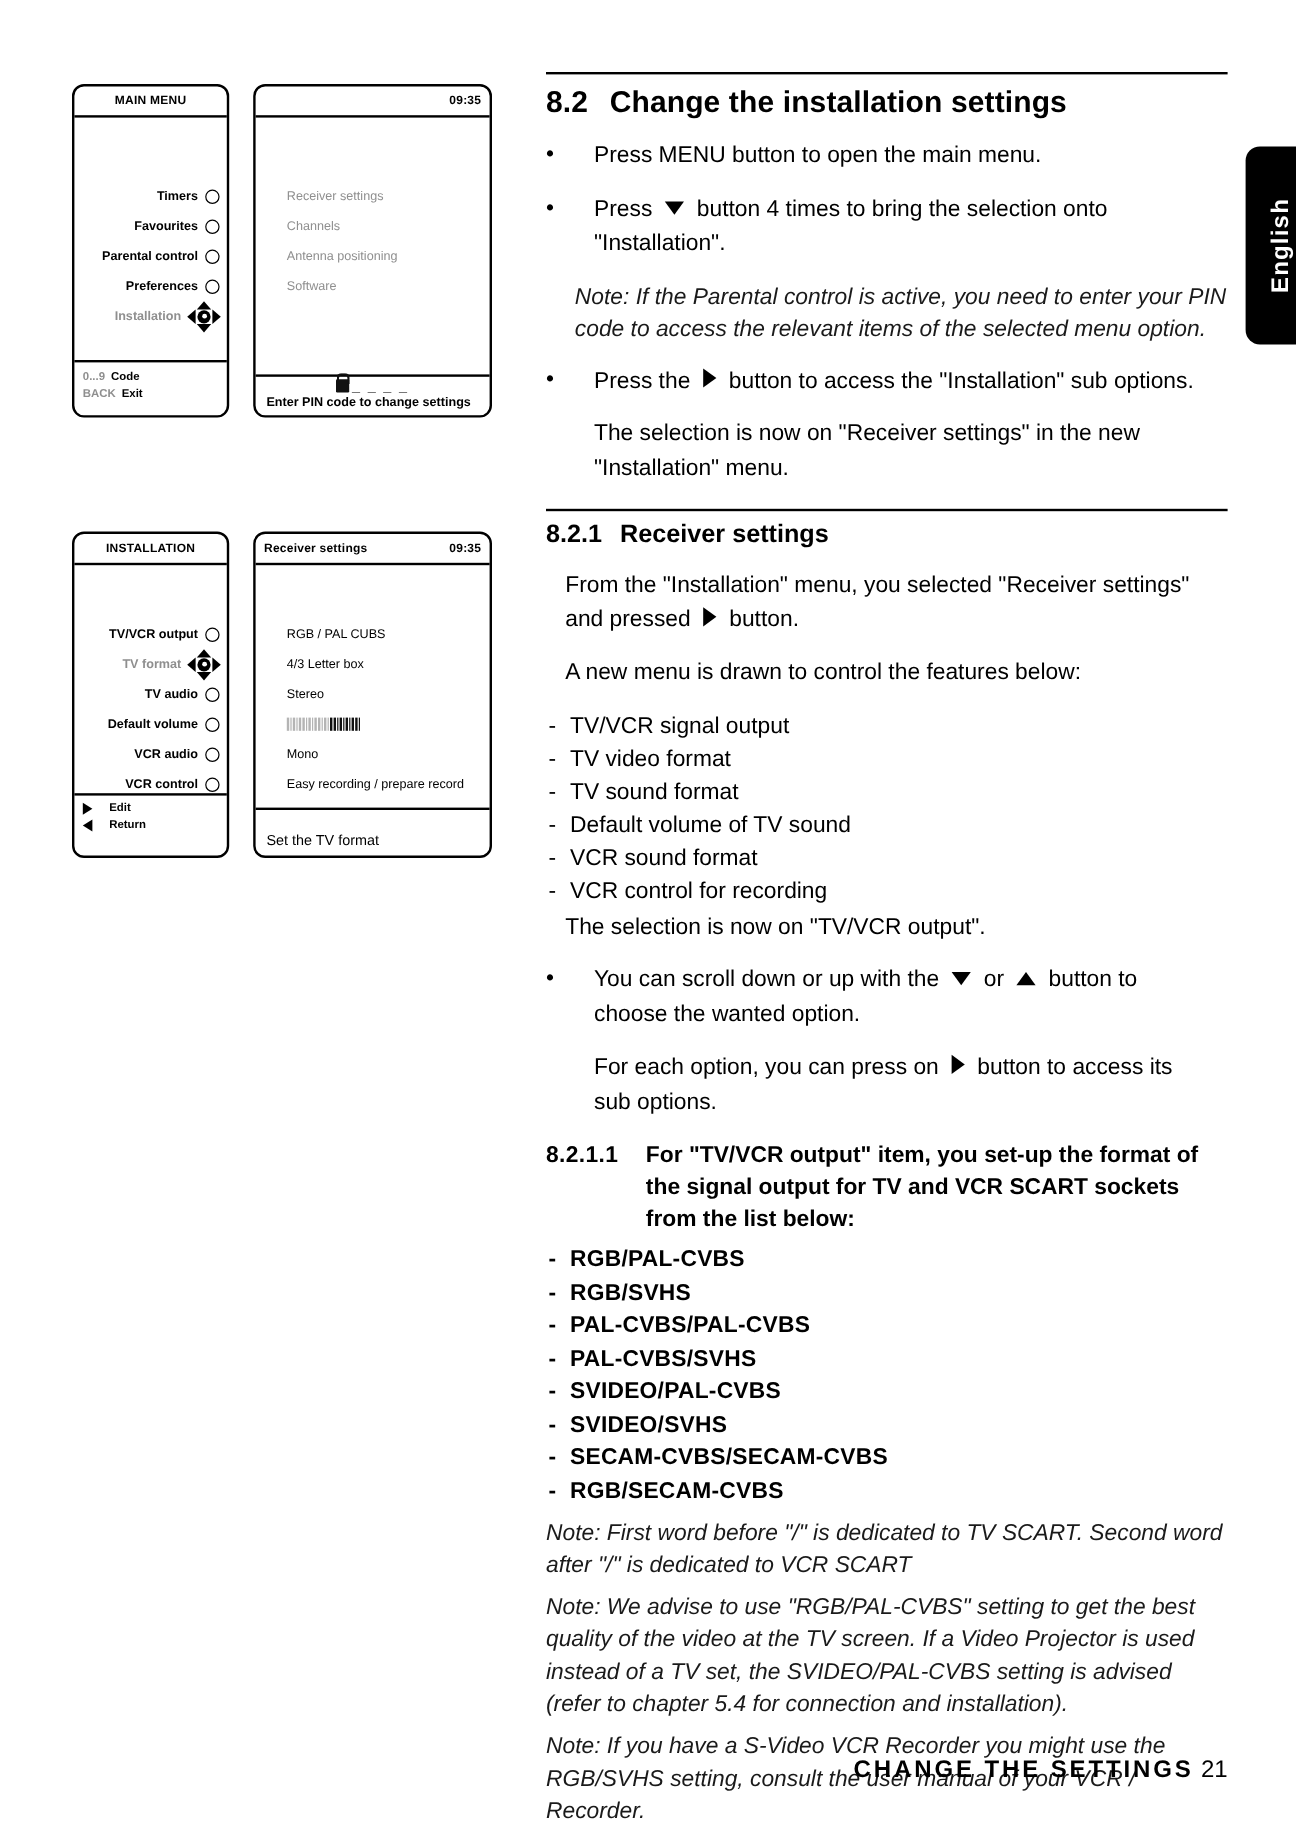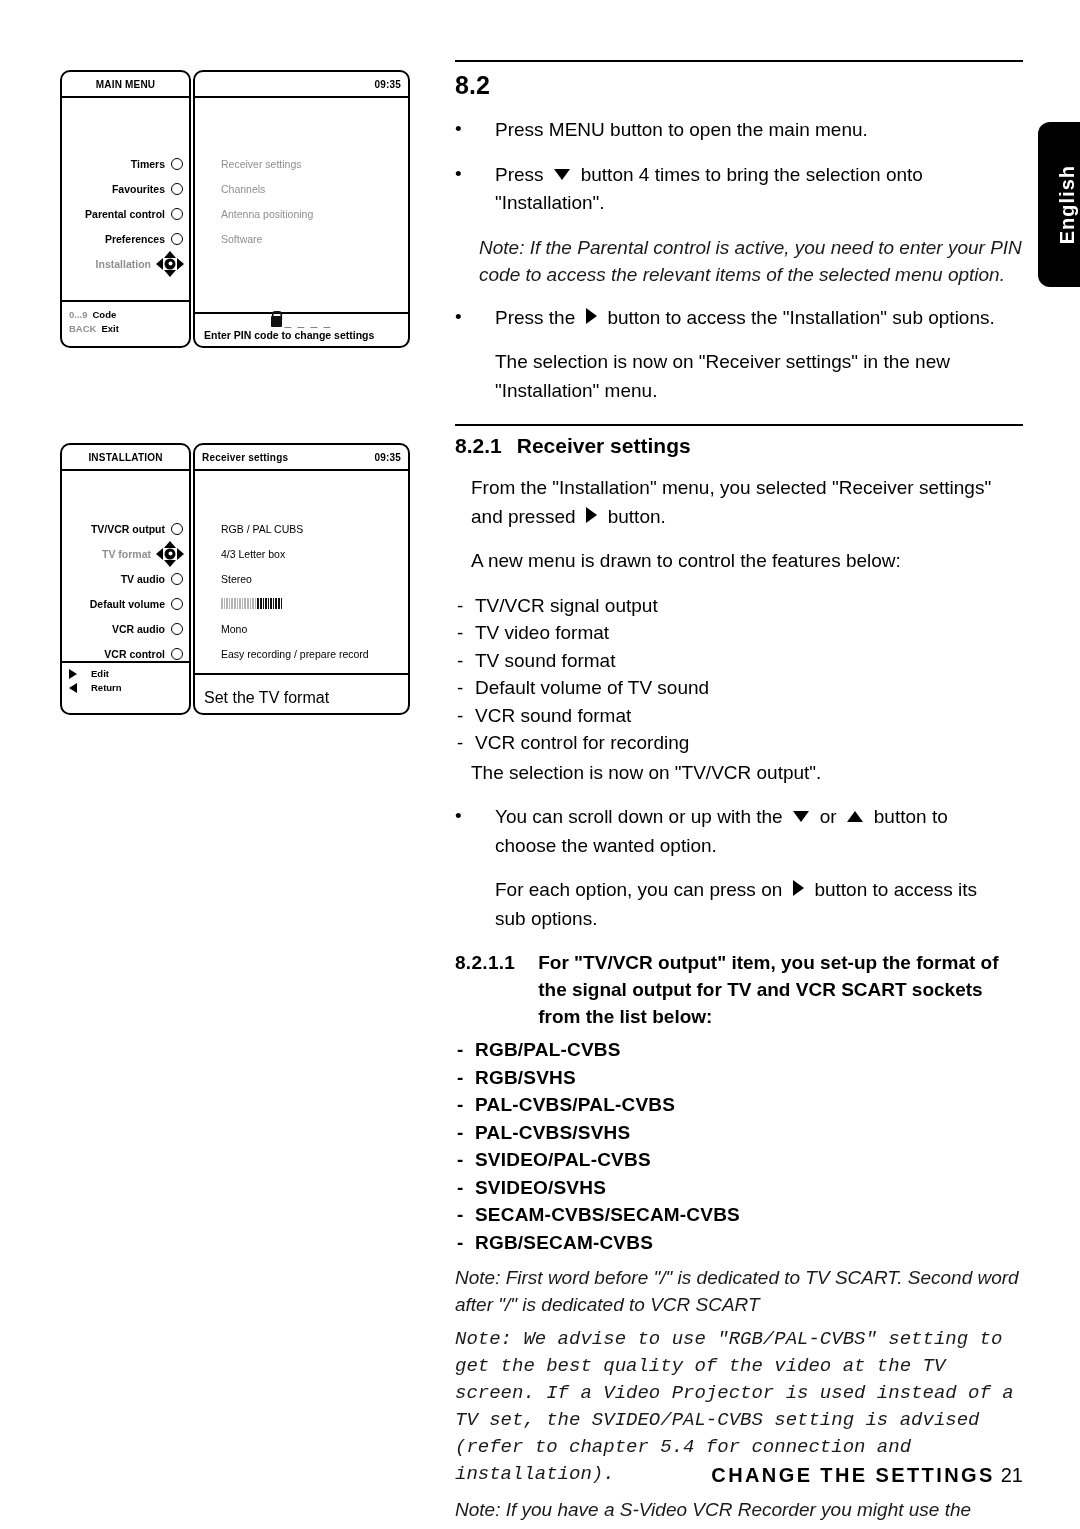--- a/index.html
+++ b/index.html
@@ -12,21 +12,21 @@
     position: relative;
     font-family: "Liberation Sans", sans-serif;
     color: #000;
     overflow: hidden;
   }
 
   
   .osd-figure {
     position: absolute;
     display: flex;
-    gap: 2px;
+    gap: 20px;
   }
   #figure-main-menu { left: 60px; top: 70px; width: 350px; height: 278px; }
   #figure-installation { left: 60px; top: 443px; width: 350px; height: 272px; }
 
   .osd-pane {
     border: 2px solid #000;
     border-radius: 10px;
     background: #fff;
     display: flex;
     flex-direction: column;
@@ -215,21 +215,21 @@
     border-bottom: none;
     border-radius: 4px 4px 0 0;
   }
   .pin-dashes { font-size: 12px; font-weight: bold; letter-spacing: 1.5px; line-height: 10px; }
   .footer-msg {
     position:absolute; left: 9px; bottom: 5px;
     font-size: 10.5px; font-weight: bold;
   }
   .footer-msg-plain {
     position:absolute; left: 9px; bottom: 6px;
-    font-size: 16px;
+    font-size: 12px;
     text-align: right;
   }
 
   
   .content {
     position: absolute;
     left: 455px;
     top: 60px;
     width: 568px;
   }
@@ -547,20 +547,21 @@
 <div id="language-tab">
   <span class="tab-text">English</span>
 </div>
 
 <div class="content">
 
   <div class="rule"></div>
 
   <h2 class="section-heading">
     <span>8.2</span>
+    <span>Change the installation settings</span>
   </h2>
 
   <div class="bullet-block">
     <p class="para">Press MENU button to open the main menu.</p>
   </div>
 
   <div class="bullet-block">
     <p class="para"><span>Press</span>&nbsp; <span class="tri-inline down"></span>&nbsp; <span>button 4 times to bring the selection onto "Installation".</span></p>
     <p class="note">Note: If the Parental control is active, you need to enter your PIN code to access the relevant items of the selected menu option.</p>
   </div>
@@ -649,20 +650,20 @@
         <span class="dash">-</span>
         <span class="label">SECAM-CVBS/SECAM-CVBS</span>
       </div>
     <div class="dash-item caps">
         <span class="dash">-</span>
         <span class="label">RGB/SECAM-CVBS</span>
       </div>
   </div>
 
   <p class="note" style="margin-top:8px;">Note: First word before "/" is dedicated to TV SCART. Second word after "/" is dedicated to VCR SCART</p>
-  <p class="note" style="margin-top:8px;font-family:Liberation Mono, monospace;">Note: We advise to use "RGB/PAL-CVBS" setting to get the best quality of the video at the TV screen. If a Video Projector is used instead of a TV set, the SVIDEO/PAL-CVBS setting is advised (refer to chapter 5.4 for connection and installation).</p>
+  <p class="note" style="margin-top:8px;">Note: We advise to use "RGB/PAL-CVBS" setting to get the best quality of the video at the TV screen. If a Video Projector is used instead of a TV set, the SVIDEO/PAL-CVBS setting is advised (refer to chapter 5.4 for connection and installation).</p>
   <p class="note" style="margin-top:8px;">Note: If you have a S-Video VCR  Recorder you might use the RGB/SVHS setting, consult the user manual of your VCR / Recorder.</p>
 
 </div>
 
 <div id="page-footer">
   <span>CHANGE THE SETTINGS</span><span class="pg">21</span>
 </div>
 
 </body></html>

